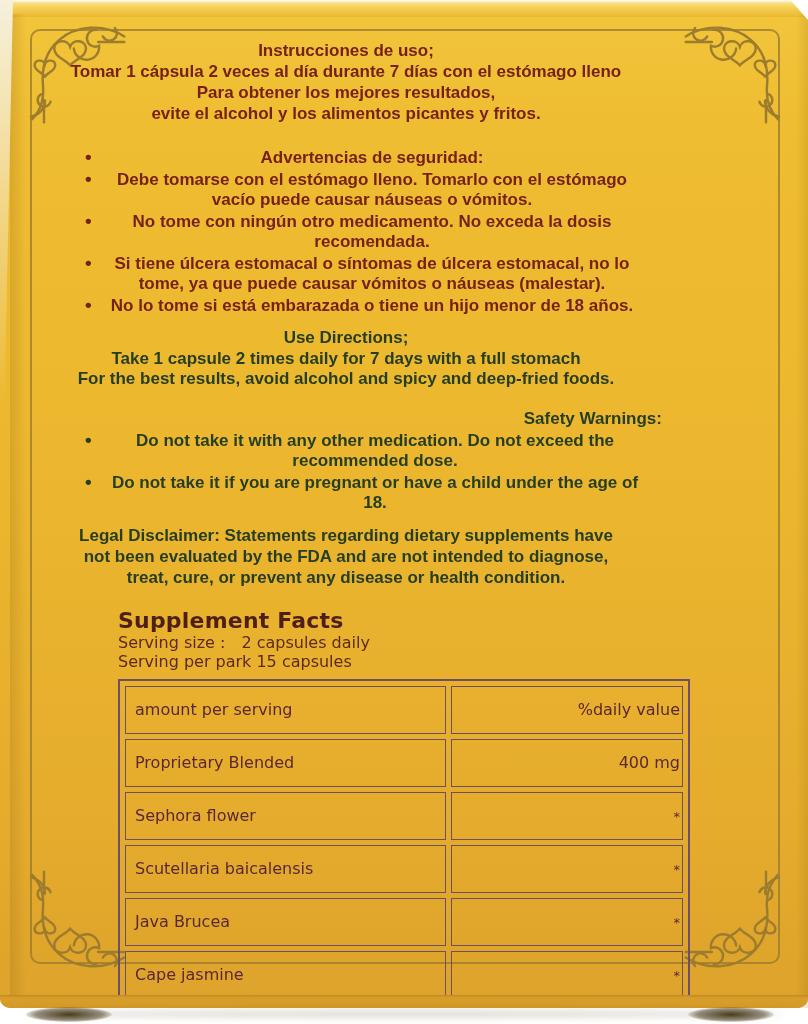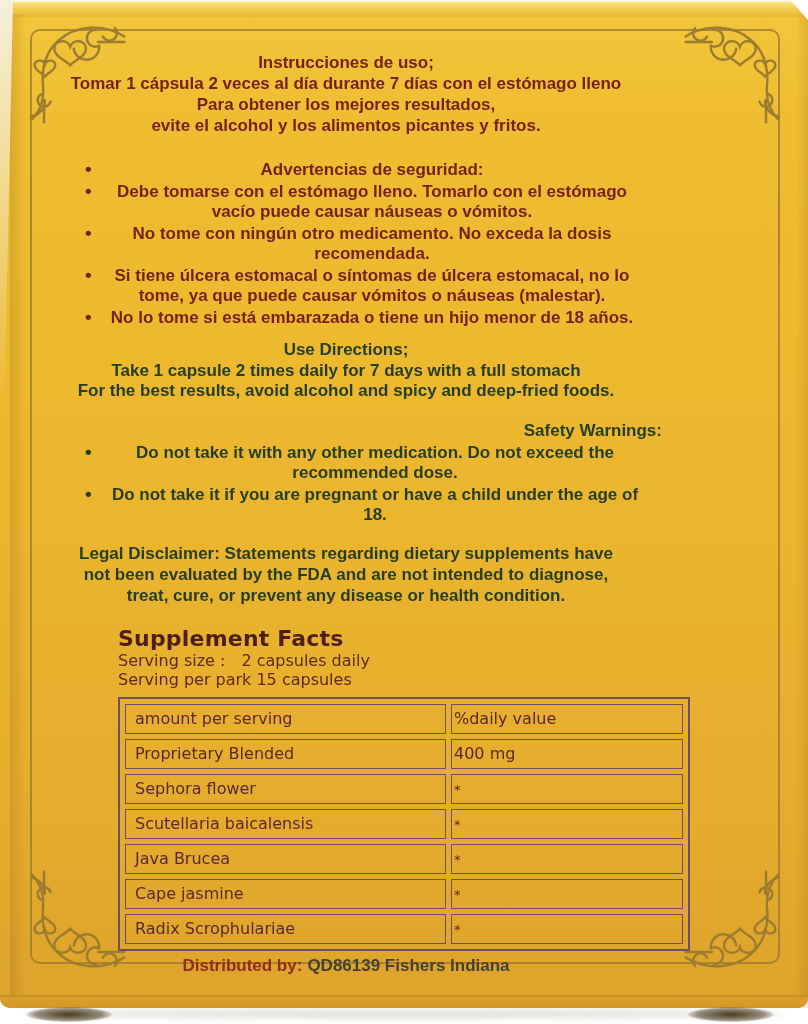--- a/index.html
+++ b/index.html
@@ -35,46 +35,46 @@
   .frame{position:absolute;left:30px;right:28px;top:29px;bottom:44px;
        border:2px solid rgba(156,124,46,0.8);border-radius:10px;}
   .flourish{position:absolute;width:112px;height:112px;}
   .flourish svg{display:block;width:112px;height:112px;}
   .fl-tl{left:16px;top:14px;}
   .fl-tr{right:14px;top:14px;transform:scaleX(-1);}
   .fl-bl{left:16px;bottom:28px;transform:scaleY(-1);}
   .fl-br{right:14px;bottom:28px;transform:scale(-1,-1);}
 
   
-  .content{position:absolute;left:0;top:12px;width:692px;height:1008px;}
+  .content{position:absolute;left:0;top:0;width:692px;height:1008px;}
   .c-maroon{color:#76211a;}
   .c-green{color:#263e24;}
 
   .sec-es{margin:40px 30px 0 30px;text-align:center;font-weight:bold;font-size:17px;line-height:21px;}
   .sec-es .line{white-space:nowrap;}
 
   ul.blist{list-style:none;margin:24px 54px 0 84px;padding:0;font-weight:bold;font-size:17px;line-height:20.5px;}
   ul.blist li{position:relative;padding-left:22px;margin:0 0 1px 0;text-align:center;}
   ul.blist li::before{content:"\2022";position:absolute;left:1px;top:-1px;font-size:19px;}
 
   .sec-dir{margin:12px 30px 0 30px;text-align:center;font-weight:bold;font-size:17px;line-height:20.5px;}
   .sec-warn-title{margin:19px 30px 0 30px;text-align:right;font-weight:bold;font-size:17px;}
   ul.blist.en{margin-top:2px;margin-right:48px;}
 
-  .disclaimer{margin:17px 76px 0 76px;text-align:center;font-weight:bold;font-size:17px;line-height:21px;}
+  .disclaimer{margin:11px 76px 0 76px;text-align:center;font-weight:bold;font-size:17px;line-height:21px;}
 
   .facts{margin:20px 0 0 118px;color:#4e1f18;font-family:"DejaVu Sans",sans-serif;}
   .facts-title{font-size:22px;font-weight:bold;letter-spacing:0.2px;}
   .facts-line{font-size:16px;color:#5d2a1f;line-height:19px;}
   .facts-line .gap{display:inline-block;width:16px;}
 
   table.sup{margin:8px 0 0 118px;width:572px;border:2px solid #6f4f68;border-spacing:5px;border-collapse:separate;
        font-family:"DejaVu Sans",sans-serif;font-size:16px;color:#5b2734;}
   table.sup td{border:1.6px solid #6f4f68;height:24px;padding:1px 2px 1px 9px;}
-  table.sup td.val{width:226px;text-align:left;padding:2px 2px;}
+  table.sup td.val{width:226px;text-align:right;padding:11px 2px;}
   table.sup td.val .ast{font-size:13px;}
 
   .distributed{margin-top:5px;text-align:center;font-size:17px;font-weight:600;}
   .distributed .pfx{color:#8d2d1b;}
   .distributed .val{color:#46412f;margin-left:5px;}
 </style>
 </head>
 <body>
 
 <div class="photo">

